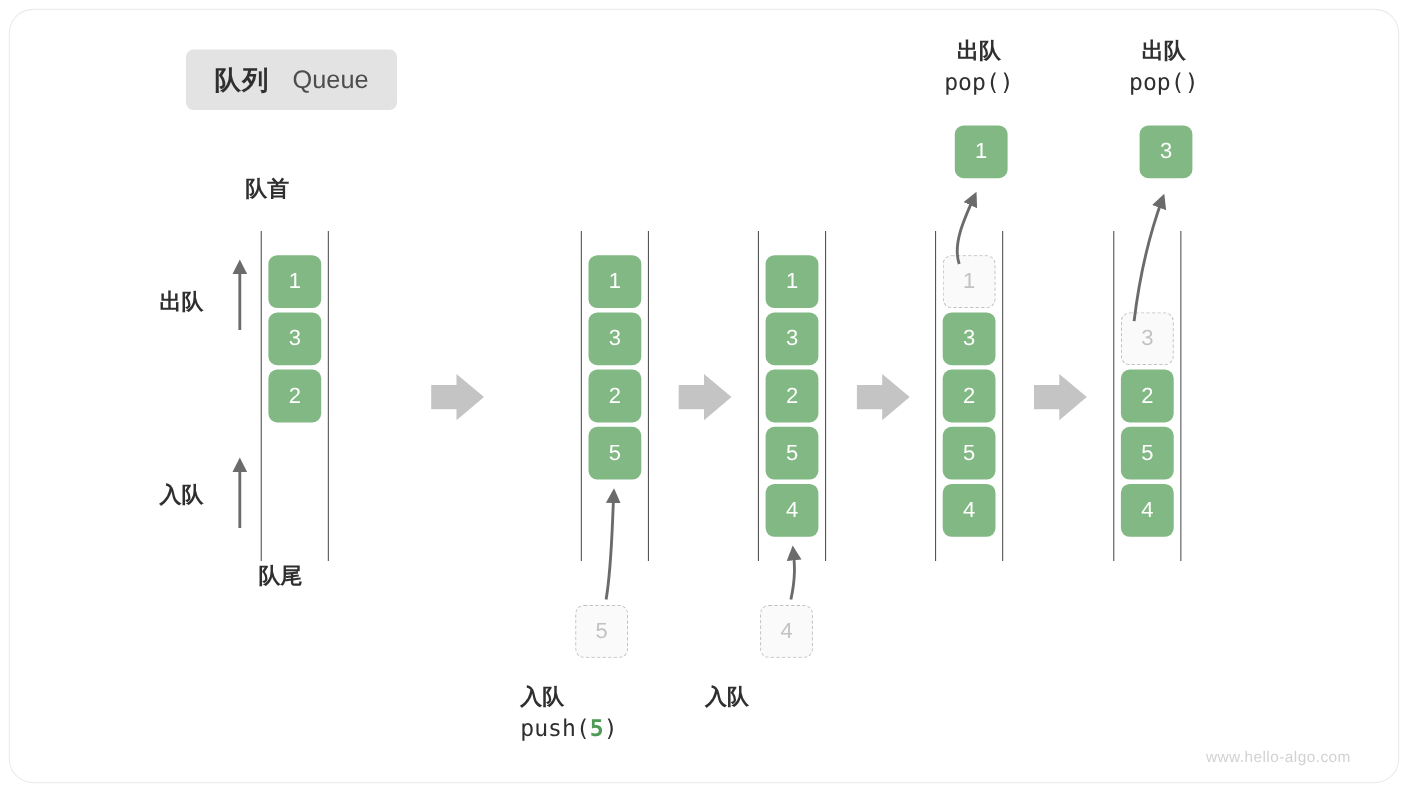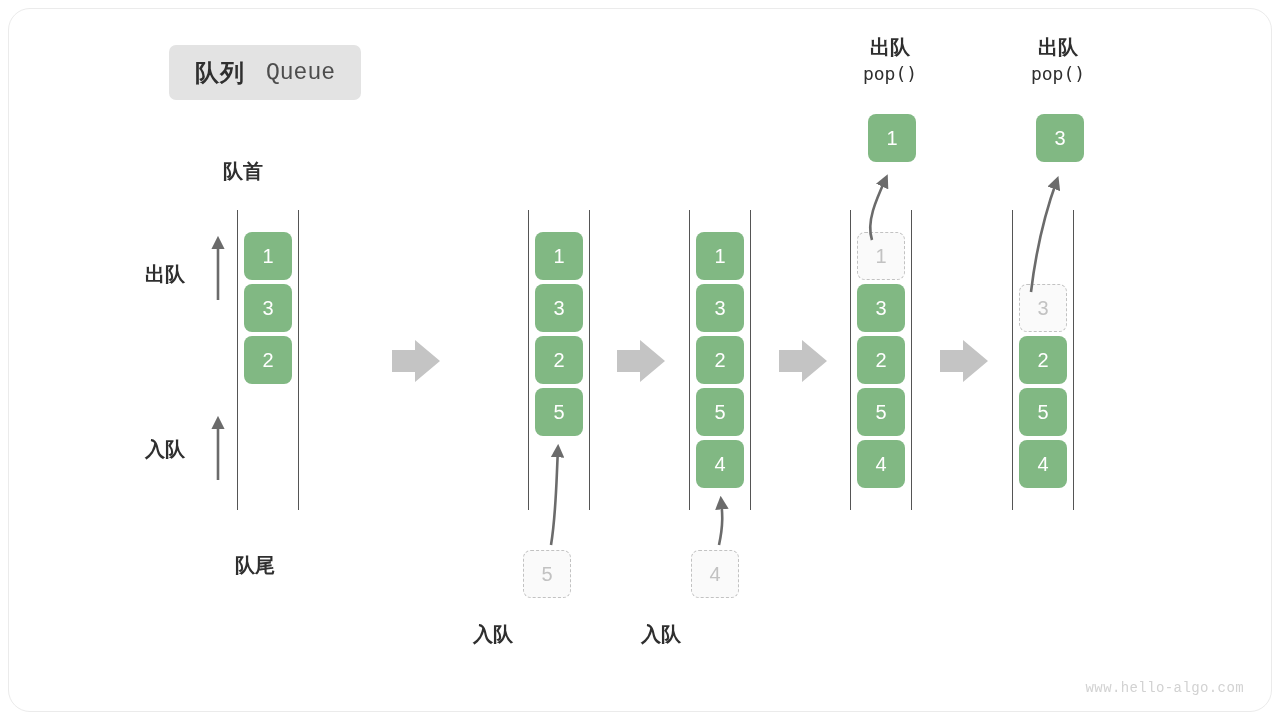--- a/index.html
+++ b/index.html
@@ -43,52 +43,52 @@
   }
   .title-cn {
     font-size: 24px;
     font-weight: bold;
     color: #2f2f2f;
     letter-spacing: 1px;
   }
   .title-en {
     font-size: 23px;
     color: #4d4d4d;
-    font-family: Liberation Mono, monospace;
+    font-family: Liberation Sans, sans-serif;
     margin-left: 12px;
   }
 
   
   .lbl {
     position: absolute;
     color: #2f2f2f;
     font-weight: bold;
     font-size: 20px;
     white-space: nowrap;
   }
   .lbl-head { left: 223px; top: 158px; }
-  .lbl-tail { left: 235px; top: 552px; }
+  .lbl-tail { left: 235px; top: 510px; }
   .lbl-pop-side { left: 145px; top: 261px; }
   .lbl-push-side { left: 145px; top: 436px; }
 
   
   .op-caption {
     position: absolute;
     text-align: center;
     white-space: nowrap;
     line-height: 1.42;
   }
   .op-cn {
     font-size: 20px;
     font-weight: bold;
     color: #2f2f2f;
     display: block;
   }
   .op-code {
-    font-size: 18px;
+    font-size: 21px;
     color: #2f2f2f;
     font-family: "DejaVu Sans Mono", "Liberation Mono", monospace;
     display: block;
   }
   .op-code .num { color: #4f9a54; font-weight: bold; }
 
   
   .queue-col { position: absolute; }
   .rail {
     position: absolute;
@@ -129,25 +129,25 @@
     left: 0;
     top: 0;
     width: 1280px;
     height: 720px;
     pointer-events: none;
   }
 
   
   .watermark {
     position: absolute;
-    right: 36px;
+    right: 52px;
     bottom: 24px;
     font-size: 14px;
     color: #d2d2d2;
-    font-family: Liberation Mono, monospace;
+    font-family: Liberation Sans, sans-serif;
     letter-spacing: 0.4px;
   }
 </style>
 </head>
 <body>
 
 <div id="canvas">
   <div class="card-frame"></div>
 
   <div class="title-badge">
@@ -216,20 +216,21 @@
     <span class="op-cn">出队</span>
     <span class="op-code"><span>pop(</span><span class="num"></span><span>)</span></span>
   </div>
   <div class="op-caption" style="left:983px; top:33px; width:150px;">
     <span class="op-cn">出队</span>
     <span class="op-code"><span>pop(</span><span class="num"></span><span>)</span></span>
   </div>
 
   <div class="op-caption" style="left:473px; top:620px; width:150px; text-align:left;">
     <span class="op-cn">入队</span>
+    <span class="op-code"><span>push(</span><span class="num">5</span><span>)</span></span>
   </div>
   <div class="op-caption" style="left:641px; top:620px; width:150px; text-align:left;">
     <span class="op-cn">入队</span>
   </div>
 
   <svg id="overlay" viewBox="0 0 1280 720" xmlns="http://www.w3.org/2000/svg">
     <defs>
       <marker id="head-gray" markerWidth="5.2" markerHeight="5.2" refX="3.6" refY="2.6" orient="auto">
         <path d="M0,0 L5.2,2.6 L0,5.2 Z" fill="#6b6b6b"></path>
       </marker>

